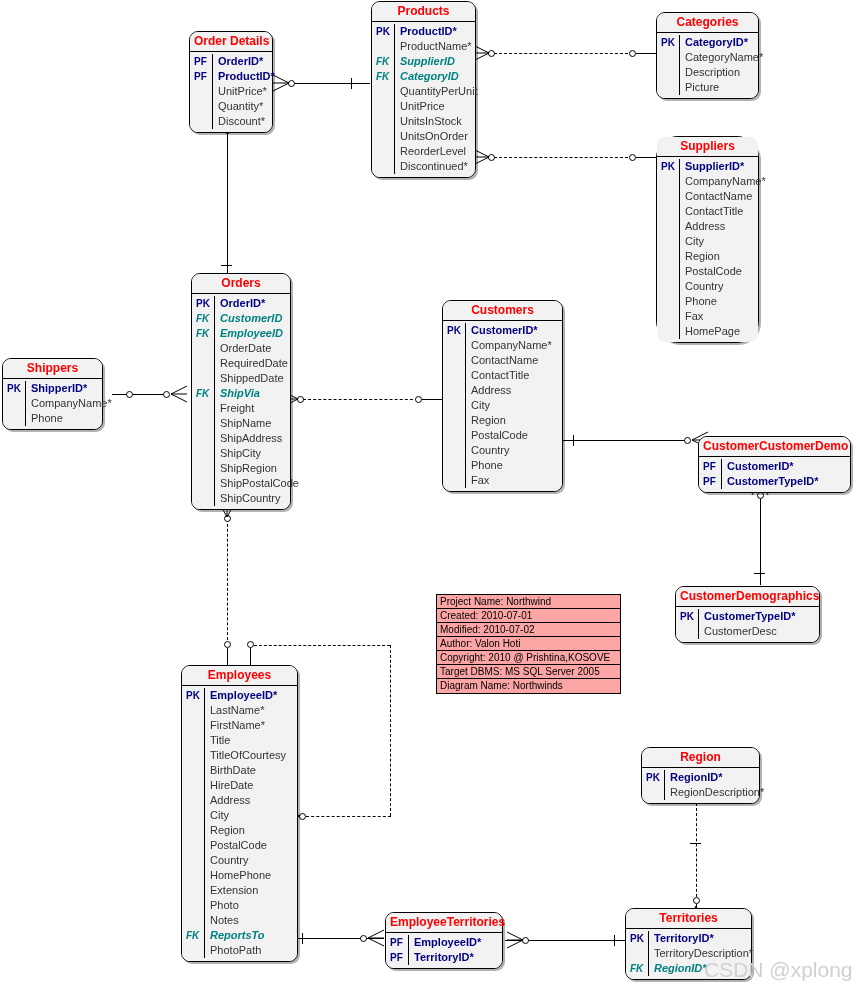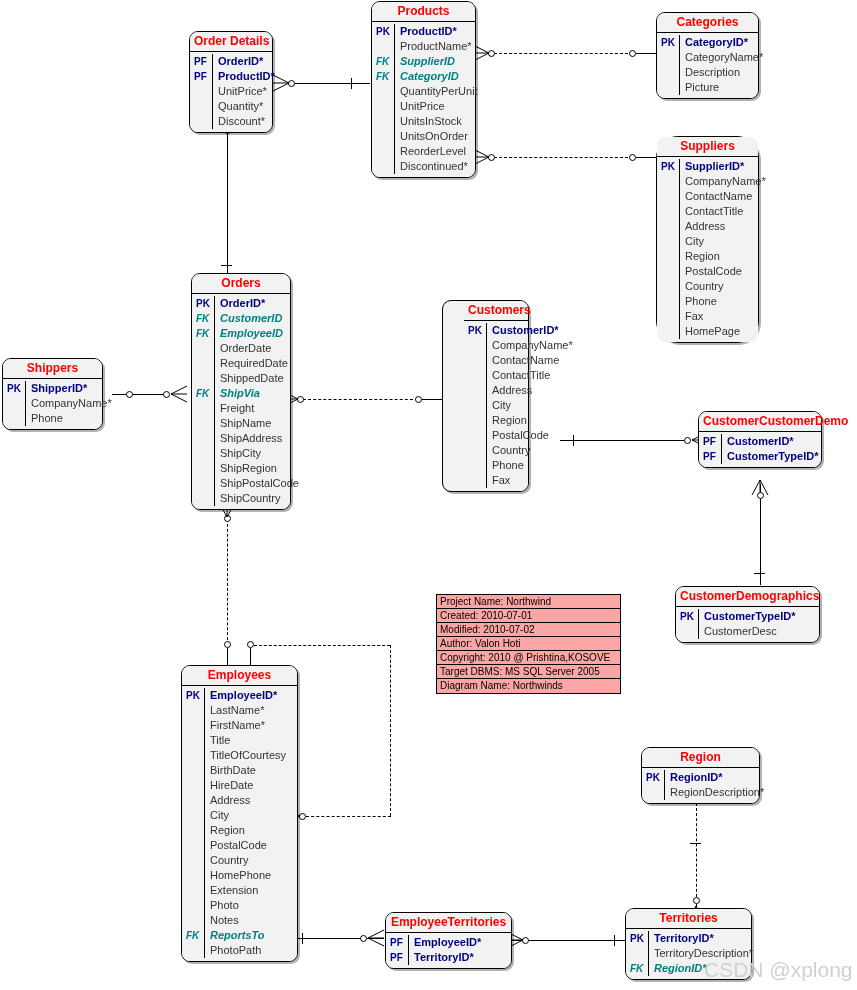--- a/index.html
+++ b/index.html
@@ -461,21 +461,21 @@
           <span class="key">.</span>
           <span class="nm">ShipPostalCode</span>
         </div>
       <div class="attr k-none">
           <span class="key">.</span>
           <span class="nm">ShipCountry</span>
         </div>
     </div>
   </div>
 
-  <div class="entity" style="left:442px;top:300px;width:87px;padding-left:21px;">
+  <div class="entity" style="left:442px;top:300px;width:121px;">
     <div class="title">Customers</div>
     <div class="body">
       <div class="attr k-pk">
           <span class="key">PK</span>
           <span class="nm">CustomerID*</span>
         </div>
       <div class="attr k-none">
           <span class="key">.</span>
           <span class="nm">CompanyName*</span>
         </div>
@@ -529,21 +529,21 @@
           <span class="key">.</span>
           <span class="nm">CompanyName*</span>
         </div>
       <div class="attr k-none">
           <span class="key">.</span>
           <span class="nm">Phone</span>
         </div>
     </div>
   </div>
 
-  <div class="entity" style="left:698px;top:411px;width:124px;">
+  <div class="entity" style="left:698px;top:436px;width:153px;">
     <div class="title">CustomerCustomerDemo</div>
     <div class="body">
       <div class="attr k-pf">
           <span class="key">PF</span>
           <span class="nm">CustomerID*</span>
         </div>
       <div class="attr k-pf">
           <span class="key">PF</span>
           <span class="nm">CustomerTypeID*</span>
         </div>
@@ -649,21 +649,21 @@
           <span class="key">PK</span>
           <span class="nm">RegionID*</span>
         </div>
       <div class="attr k-none">
           <span class="key">.</span>
           <span class="nm">RegionDescription*</span>
         </div>
     </div>
   </div>
 
-  <div class="entity" style="left:385px;top:912px;width:127px;">
+  <div class="entity" style="left:385px;top:912px;width:118px;">
     <div class="title">EmployeeTerritories</div>
     <div class="body">
       <div class="attr k-pf">
           <span class="key">PF</span>
           <span class="nm">EmployeeID*</span>
         </div>
       <div class="attr k-pf">
           <span class="key">PF</span>
           <span class="nm">TerritoryID*</span>
         </div>

